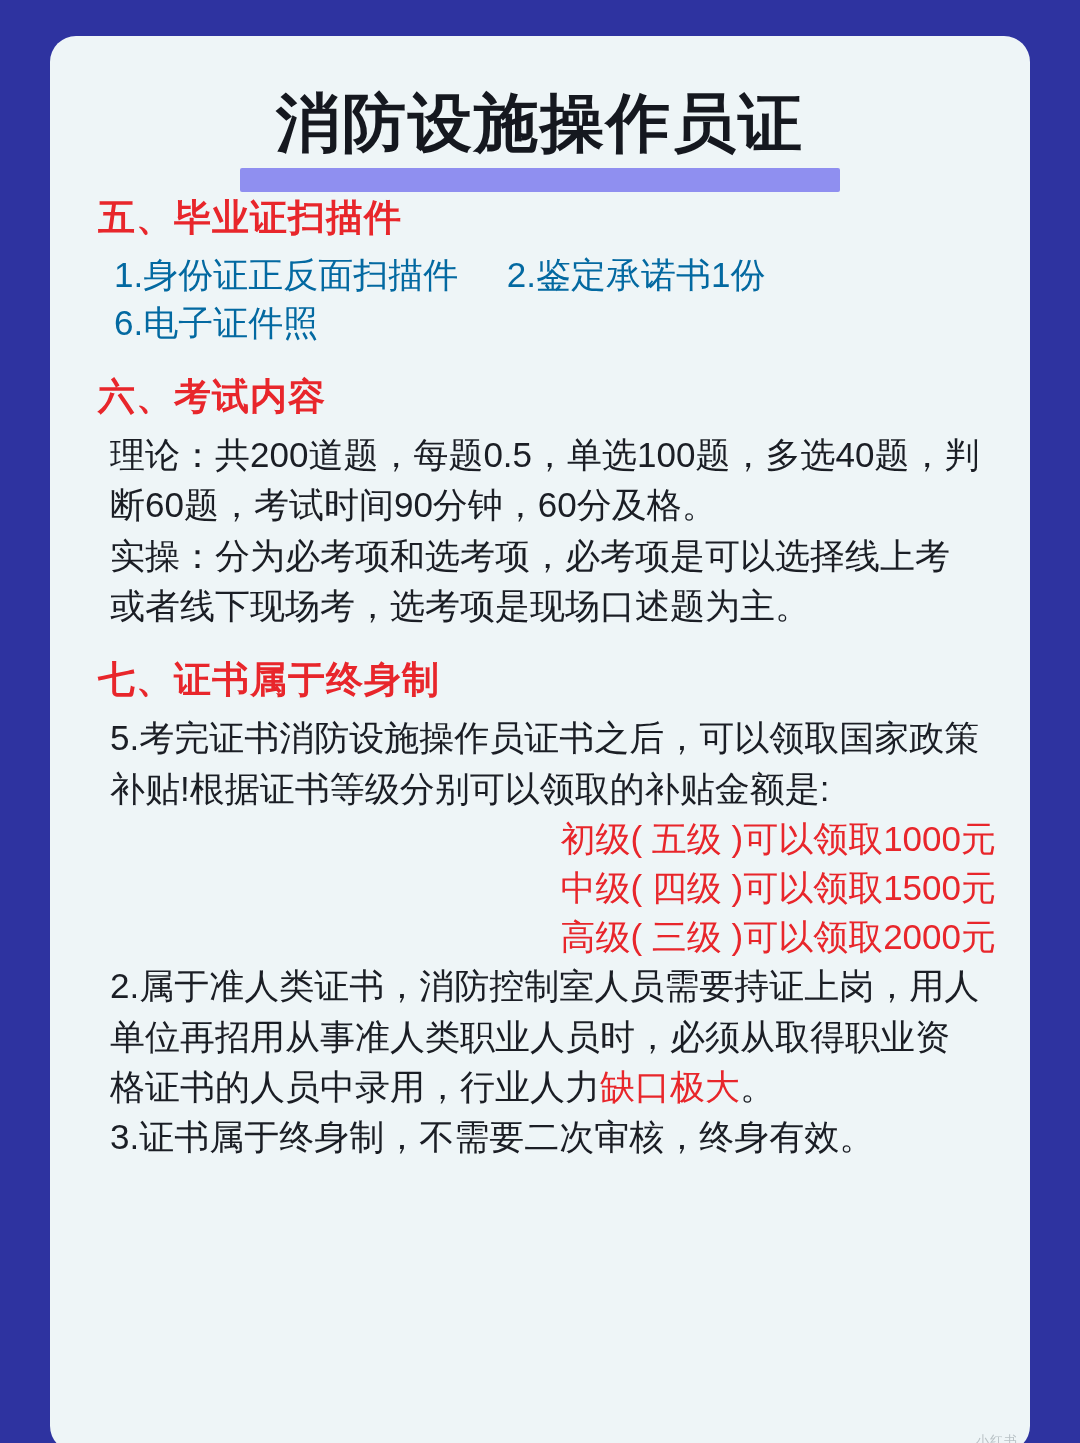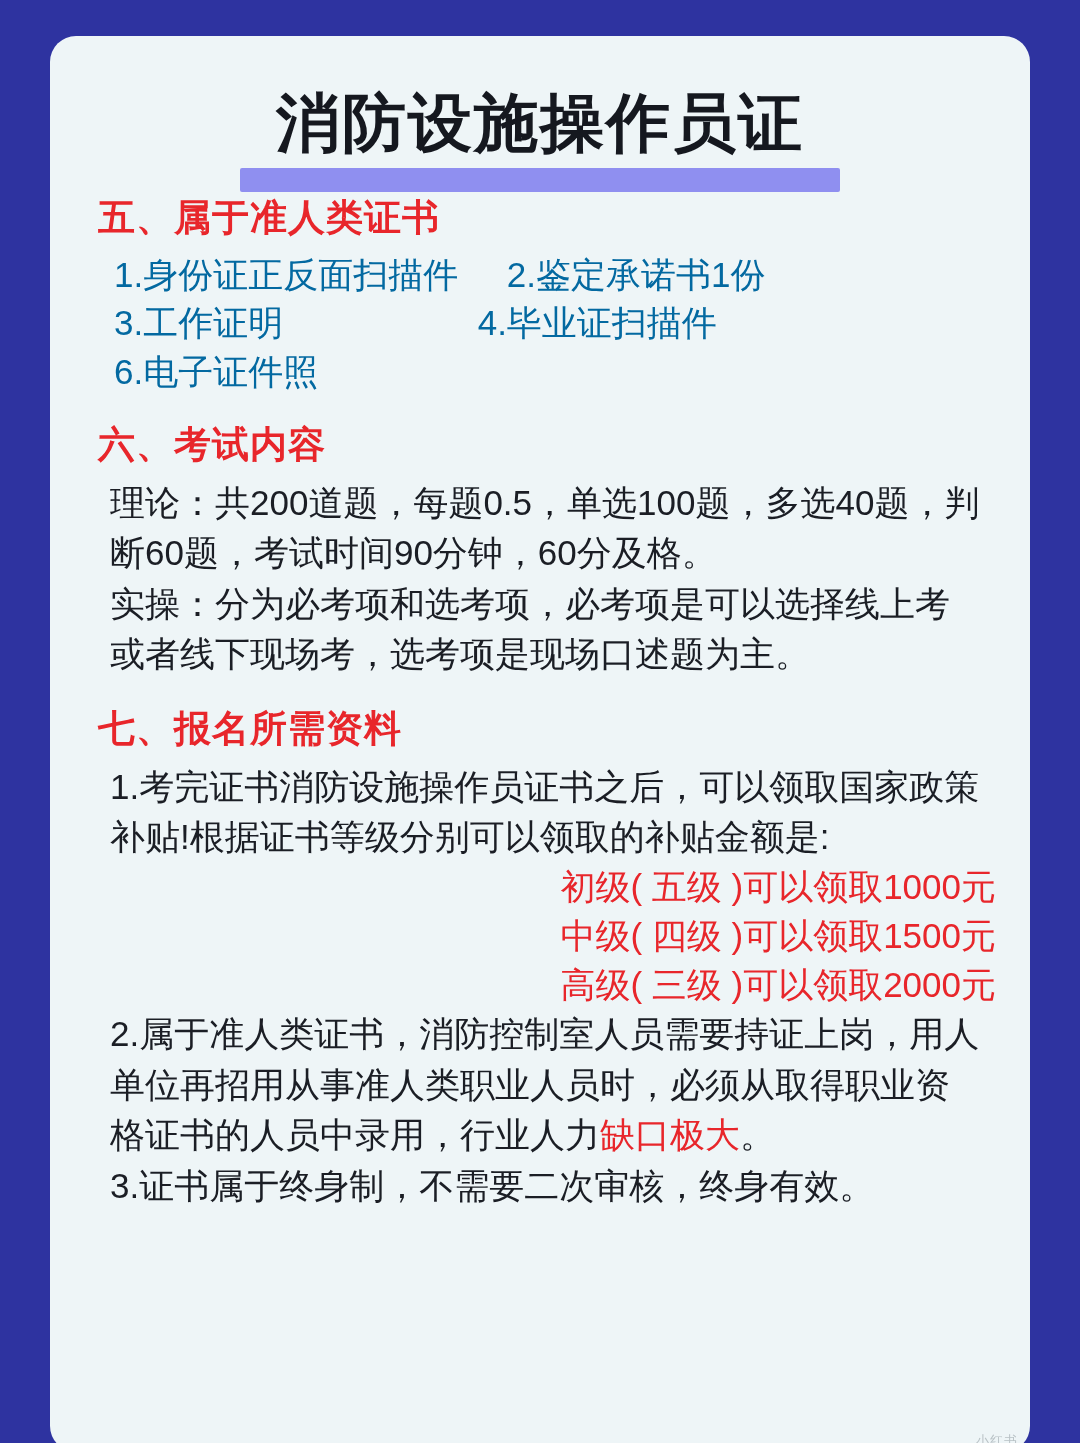--- a/index.html
+++ b/index.html
@@ -96,35 +96,34 @@
 </head>
 <body>
 
 <div class="poster">
 
   <div class="title-wrap">
     <div class="title-underline"></div>
     <div class="title">消防设施操作员证</div>
   </div>
 
-  <div class="section-head">五、属于准人类证书</div>
+  <div class="section-head">五、毕业证扫描件</div>
   <div class="body-line">1.身份证正反面扫描件     2.鉴定承诺书1份</div>
-  <div class="body-line">3.工作证明                    4.毕业证扫描件</div>
   <div class="body-line">6.电子证件照</div>
 
   <div class="gap-s"></div>
 
   <div class="section-head">六、考试内容</div>
   <div class="body-para">理论：共200道题，每题0.5，单选100题，多选40题，判断60题，考试时间90分钟，60分及格。</div>
   <div class="body-para">实操：分为必考项和选考项，必考项是可以选择线上考或者线下现场考，选考项是现场口述题为主。</div>
 
   <div class="gap-s"></div>
 
-  <div class="section-head">七、报名所需资料</div>
-  <div class="body-para">1.考完证书消防设施操作员证书之后，可以领取国家政策补贴!根据证书等级分别可以领取的补贴金额是:</div>
+  <div class="section-head">七、证书属于终身制</div>
+  <div class="body-para">5.考完证书消防设施操作员证书之后，可以领取国家政策补贴!根据证书等级分别可以领取的补贴金额是:</div>
   <div class="red-line">初级( 五级 )可以领取1000元</div>
   <div class="red-line">中级( 四级 )可以领取1500元</div>
   <div class="red-line">高级( 三级 )可以领取2000元</div>
   <div class="body-para"><span>2.属于准人类证书，消防控制室人员需要持证上岗，用人单位再招用从事准人类职业人员时，必须从取得职业资格证书的人员中录用，行业人力</span><span class="inline-red">缺口极大</span><span>。</span></div>
   <div class="body-para">3.证书属于终身制，不需要二次审核，终身有效。</div>
 
   <div class="watermark">小红书</div>
 </div>
 
 </body></html>

